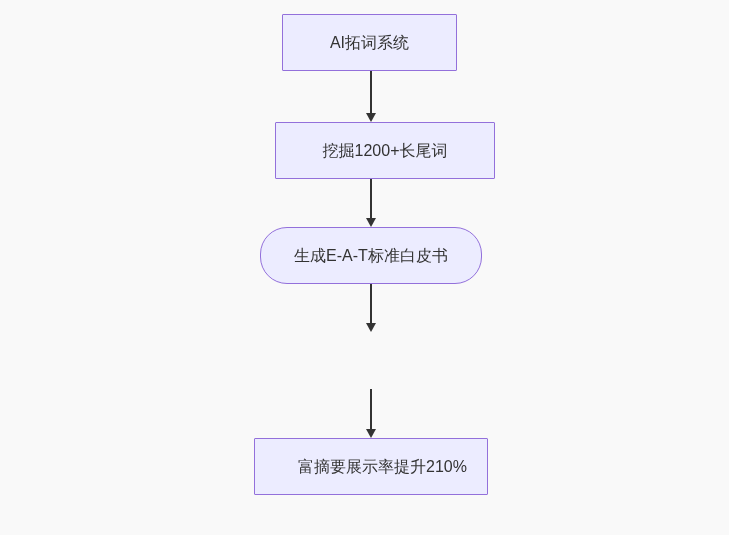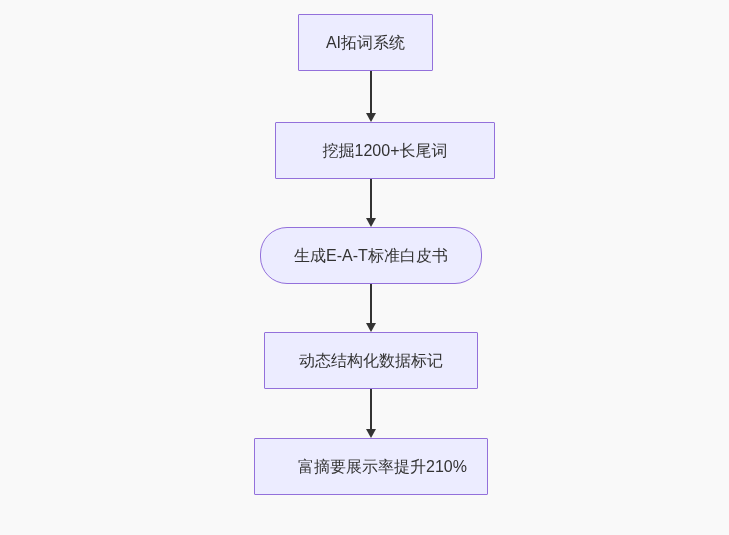--- a/index.html
+++ b/index.html
@@ -26,21 +26,21 @@
     border-radius: 1px;
   }
   .node span {
     color: #333333;
     font-size: 16px;
     line-height: 1.2;
     white-space: nowrap;
     text-align: center;
   }
   
-  .n1 { left: 298px; top: 14px;  width: 135px; }
+  .n1 { left: 282px; top: 14px;  width: 175px; }
   .n2 { left: 275px; top: 122px; width: 220px; }
   .n3 { left: 260px; top: 227px; width: 222px; border-radius: 27px; }
   .n4 { left: 264px; top: 332px; width: 214px; }
   .n5 { left: 254px; top: 438px; width: 234px; padding-left: 23px; }
 
   .arrow {
     position: absolute;
     left: 366px;   
     width: 10px;
   }
@@ -92,23 +92,20 @@
 
   <div class="node n3">
     <span>生成E-A-T标准白皮书</span>
   </div>
 
   <div class="arrow a3">
     <div class="line"></div>
     <div class="head"></div>
   </div>
 
-  <div class="node n4">
-    <span>动态结构化数据标记</span>
-  </div>
 
   <div class="arrow a4">
     <div class="line"></div>
     <div class="head"></div>
   </div>
 
   <div class="node n5">
     <span>富摘要展示率提升210%</span>
   </div>
 

